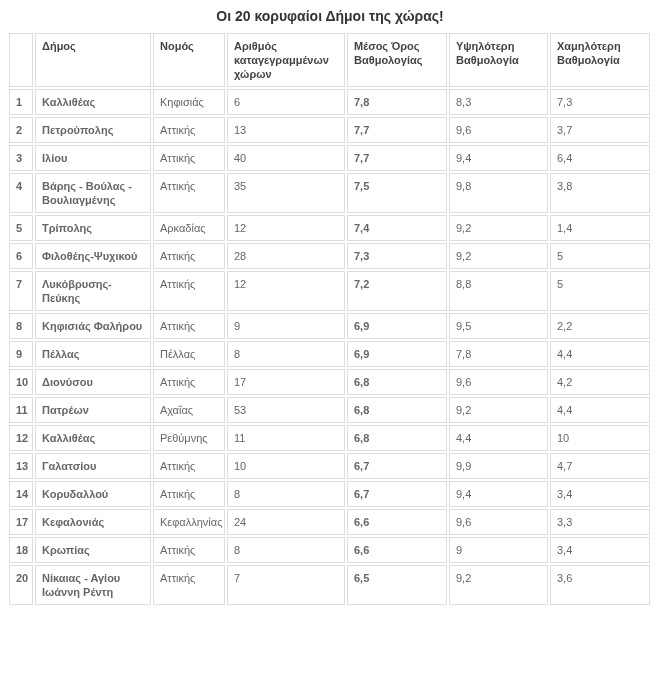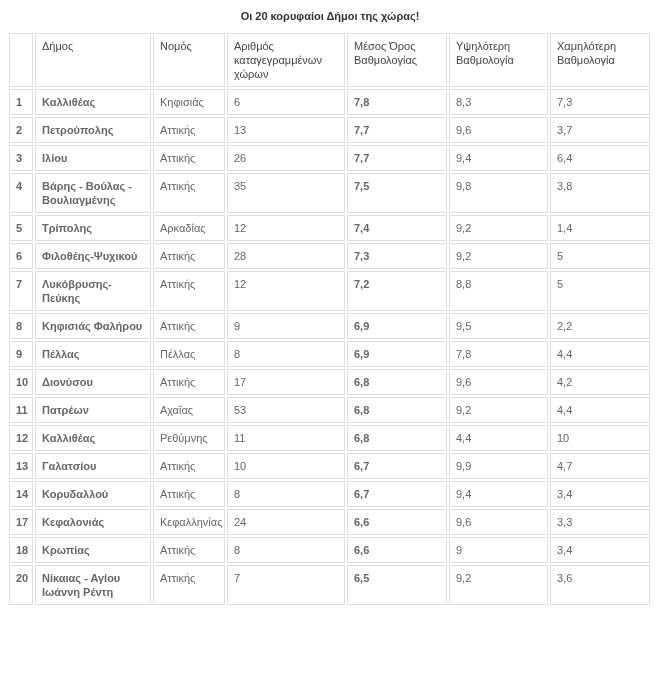--- a/index.html
+++ b/index.html
@@ -12,41 +12,41 @@
   *{box-sizing:border-box;}
   html,body{margin:0;padding:0;}
   body{
     width:660px;height:675px;overflow:hidden;
     background:var(--bg);
     font-family:"Liberation Sans","DejaVu Sans",sans-serif;
   }
   .page-title{
     margin:0;padding:9px 0 8px;
     text-align:center;
-    font-size:11px;font-weight:bold;line-height:14px;
+    font-size:14px;font-weight:bold;line-height:14px;
     color:var(--title);
   }
   table.rankings{
     margin-left:7px;
     width:645px;
     table-layout:fixed;
     border-collapse:separate;
     border-spacing:2px;
   }
   table.rankings th,
   table.rankings td{
     border:1px solid var(--border);
     padding:5px 6px;
     font-size:11px;line-height:14px;
     color:var(--text);
     text-align:left;vertical-align:top;
     overflow:hidden;
   }
   table.rankings thead th{
-    font-weight:normal;
+    font-weight:bold;
     color:var(--text-strong);
   }
   td.c0,td.c1,td.c4{
     font-weight:bold;
     color:var(--text-strong);
   }
 </style>
 </head>
 <body>
 
@@ -89,21 +89,21 @@
       <td class="c2">Αττικής</td>
       <td class="c3">13</td>
       <td class="c4">7,7</td>
       <td class="c5">9,6</td>
       <td class="c6">3,7</td>
     </tr>
     <tr>
       <td class="c0">3</td>
       <td class="c1">Ιλίου</td>
       <td class="c2">Αττικής</td>
-      <td class="c3">26</td>
+      <td class="c3">40</td>
       <td class="c4">7,7</td>
       <td class="c5">9,4</td>
       <td class="c6">6,4</td>
     </tr>
     <tr>
       <td class="c0">4</td>
       <td class="c1">Βάρης - Βούλας - Βουλιαγμένης</td>
       <td class="c2">Αττικής</td>
       <td class="c3">35</td>
       <td class="c4">7,5</td>

